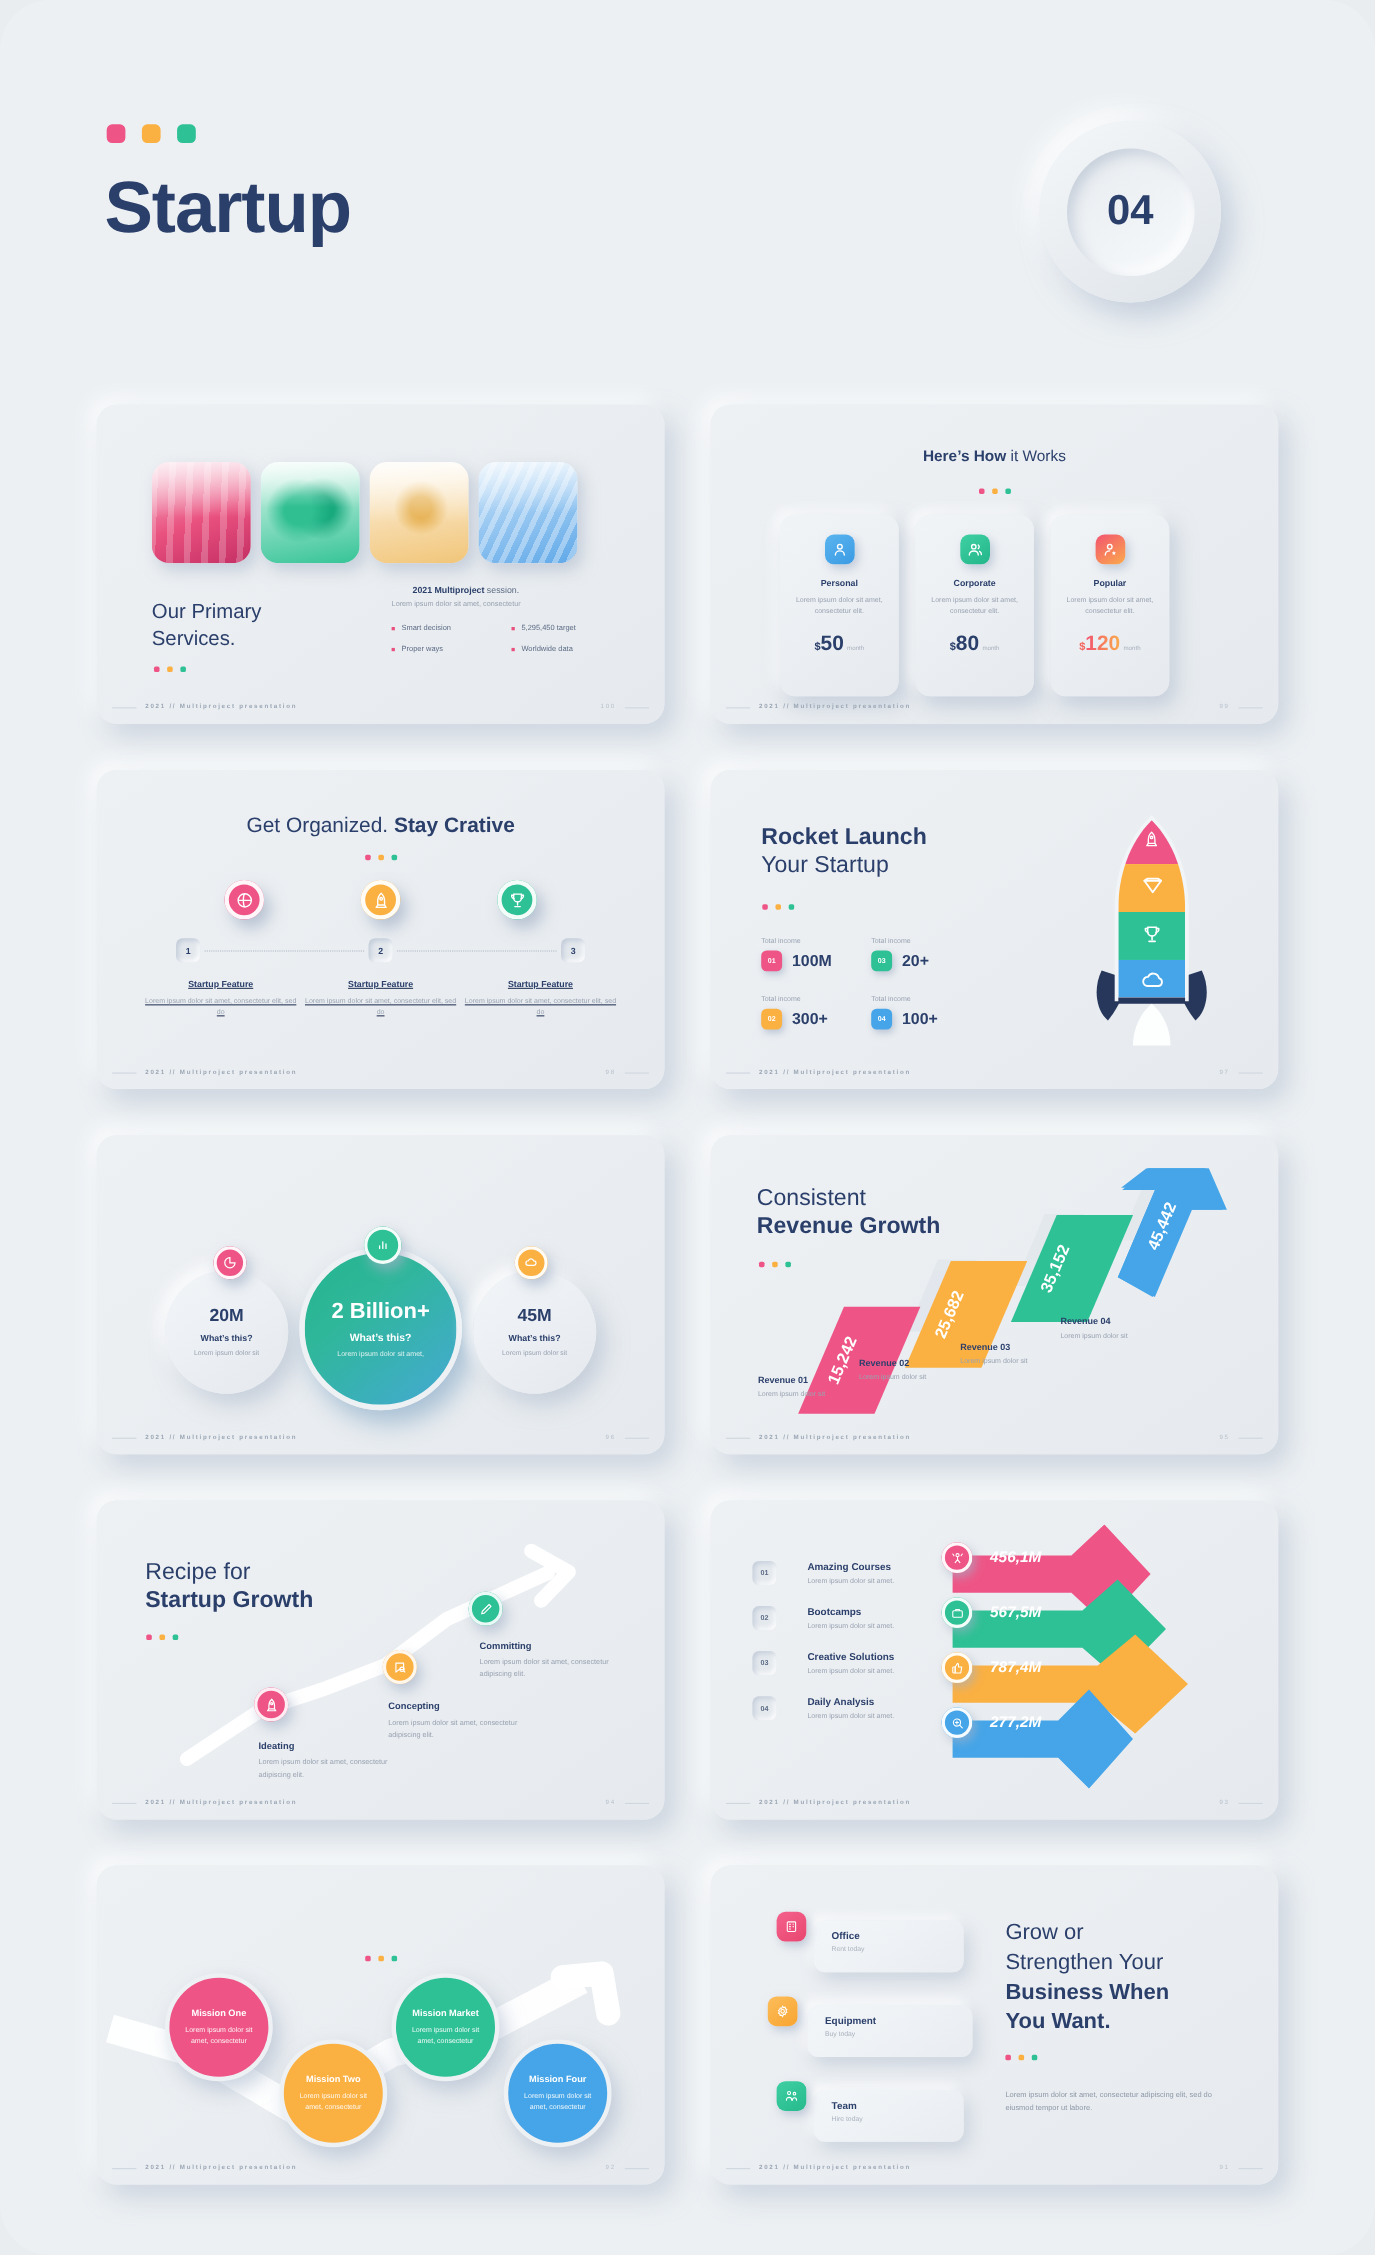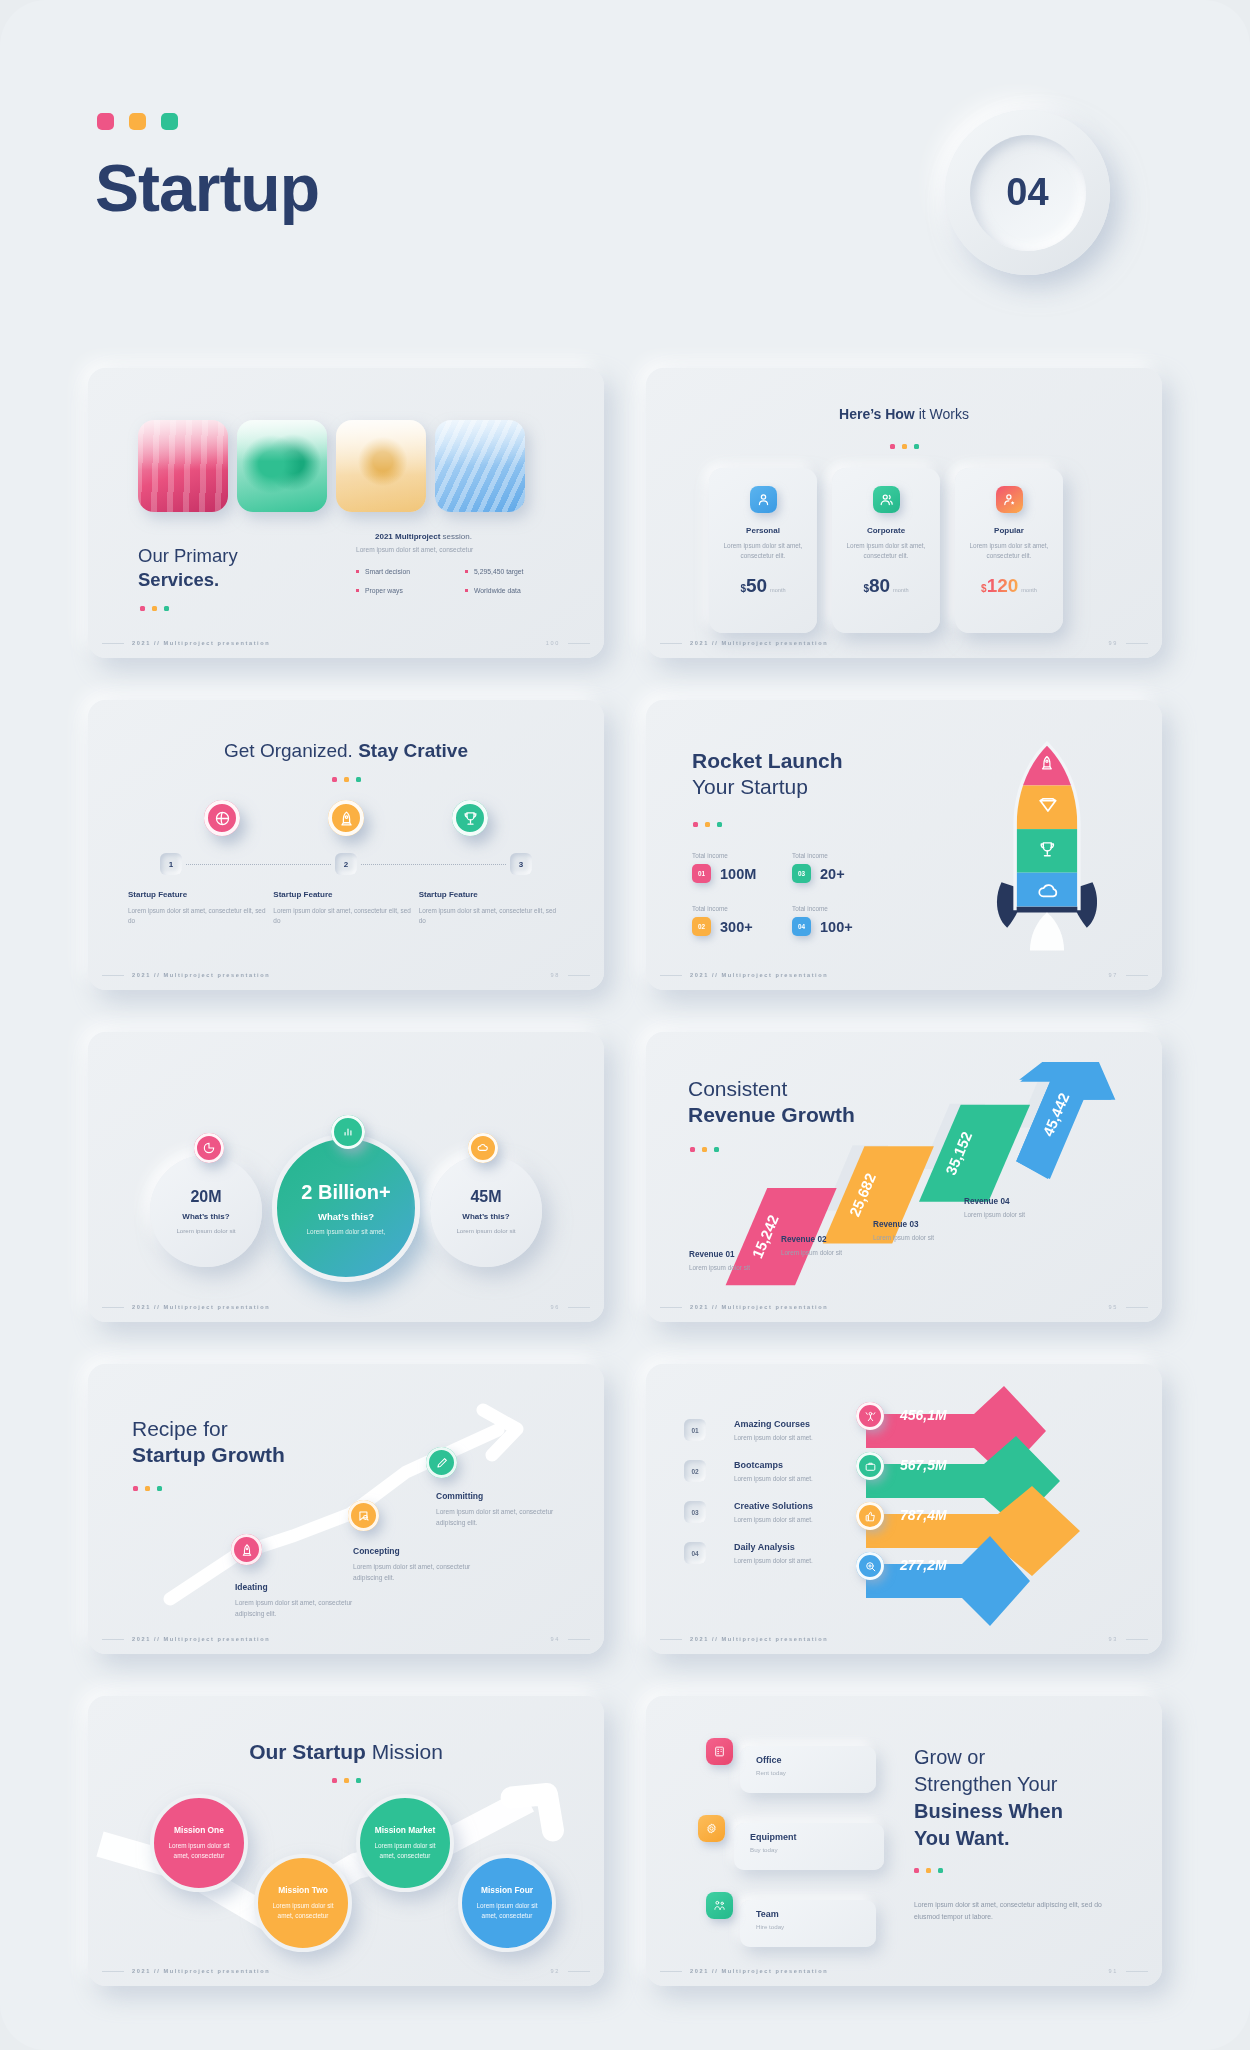--- a/index.html
+++ b/index.html
@@ -80,21 +80,21 @@
      linear-gradient(170deg,#dff7ee,#36c497);}
   .im3{background:
      linear-gradient(180deg,rgba(255,255,255,.85),rgba(255,255,255,.1) 60%),
      radial-gradient(circle at 52% 45%, #e3a63a 0 14%, rgba(227,166,58,0) 36%),
      linear-gradient(170deg,#fdf4e4,#f0bf6a);}
   .im4{background:
      linear-gradient(180deg,rgba(255,255,255,.7),rgba(255,255,255,0) 50%),
      repeating-linear-gradient(115deg, rgba(255,255,255,.35) 0 5px, rgba(0,0,0,0) 5px 11px),
      linear-gradient(160deg,#cfe6fa,#5fa8e8);}
   .c1-h { position:absolute; left:50px; top:176px; font-size:18.5px; line-height:1.32; color:#2b3f6b; }
-  .c1-h b{font-weight:bold;}
+  .c1-h b{font-weight:normal;}
   .c1-dots { position:absolute; left:52px; top:238px; }
   .c1-r { position:absolute; left:268px; top:164px; width:218px; }
   .c1-r .t1{font-size:8px;color:#5c6b85;padding-left:19px;}
   .c1-r .t1 b{color:#2b3f6b;}
   .c1-r .t2{font-size:6.6px;color:#99a3b2;margin-top:5px;}
   .c1-ul{margin-top:15px;display:grid;grid-template-columns:1fr 1fr;row-gap:12px;font-size:6.8px;color:#5c6b85;}
   .c1-ul span{display:flex;align-items:center;gap:6px;}
   .c1-ul i{width:3px;height:3px;background:#e9517f;display:block;}
 
   
@@ -122,21 +122,21 @@
   .c3-d{position:absolute;top:77px;left:0;right:0;display:flex;justify-content:center;}
   .c3-icons{position:absolute;top:100px;left:0;right:0;display:flex;justify-content:space-around;padding:0 72px;}
   .cico{width:36px;height:36px;border-radius:50%;display:flex;align-items:center;justify-content:center;
      box-shadow:6px 8px 14px rgba(163,177,198,.7), inset 0 0 0 4px rgba(255,255,255,.95);}
   .cico svg{width:17px;height:17px;}
   .c3-line{position:absolute;top:153px;left:72px;right:72px;display:flex;align-items:center;justify-content:space-between;}
   .numb{width:22px;height:22px;border-radius:6px;background:#e3e8ed;display:flex;align-items:center;justify-content:center;
      font-size:8px;font-weight:bold;color:#2b3f6b;box-shadow:inset 2px 2px 5px rgba(163,177,198,.55), inset -2px -2px 5px #fff;}
   .c3-line .dash{flex:1;border-top:1px dotted #aab4c2;margin:0 4px;}
   .c3-cols{position:absolute;top:190px;left:40px;right:40px;display:flex;}
-  .c3-col{flex:1;}
+  .c3-col{flex:1;text-align:center;text-decoration:underline;}
   .c3-col h4{font-size:8px;color:#2b3f6b;}
   .c3-col p{font-size:6.4px;color:#99a3b2;margin-top:7px;line-height:1.6;}
 
   
   .c4-t{position:absolute;left:46px;top:48px;font-size:21px;line-height:1.22;color:#2b3f6b;}
   .c4-t b{font-weight:bold;}
   .c4-d{position:absolute;left:47px;top:122px;}
   .c4-stats{position:absolute;left:46px;top:152px;display:grid;grid-template-columns:100px 100px;row-gap:22px;}
   .st label{display:block;font-size:6.4px;color:#99a3b2;margin-bottom:5px;}
   .st .row{display:flex;align-items:center;gap:9px;}
@@ -745,23 +745,20 @@
         <span>93</span>
           <span class="ln"></span>
       </div>
     </div>
 
     <div class="card">
       <svg style="position:absolute;inset:0;width:100%;height:100%" viewBox="0 0 516 290">
         <path d="M12 148 L95 172 L180 222 L268 170 L352 150 L440 104" stroke="#fff" stroke-width="26" fill="none" stroke-linejoin="round" opacity=".95"></path>
         <path d="M428 96l34 10-8 36" stroke="#fff" stroke-width="22" fill="none" stroke-linejoin="round" stroke-linecap="round" transform="rotate(-22 440 110)"></path>
       </svg>
-      <div class="c9-t">
-        <b>Our Startup</b><span> Mission</span>
-      </div>
       <div class="c9-d">
         <span class="dots3">
             <i style="background:#ee5586"></i>
             <i style="background:#fbb042"></i>
             <i style="background:#2ec195"></i>
           </span>
       </div>
       <div class="mcirc" style="left:62px;top:98px;width:98px;height:98px;background:#ee5586">
         <h5>Mission One</h5>
           <p style="width:78px">Lorem ipsum dolor sit amet, consectetur</p>

